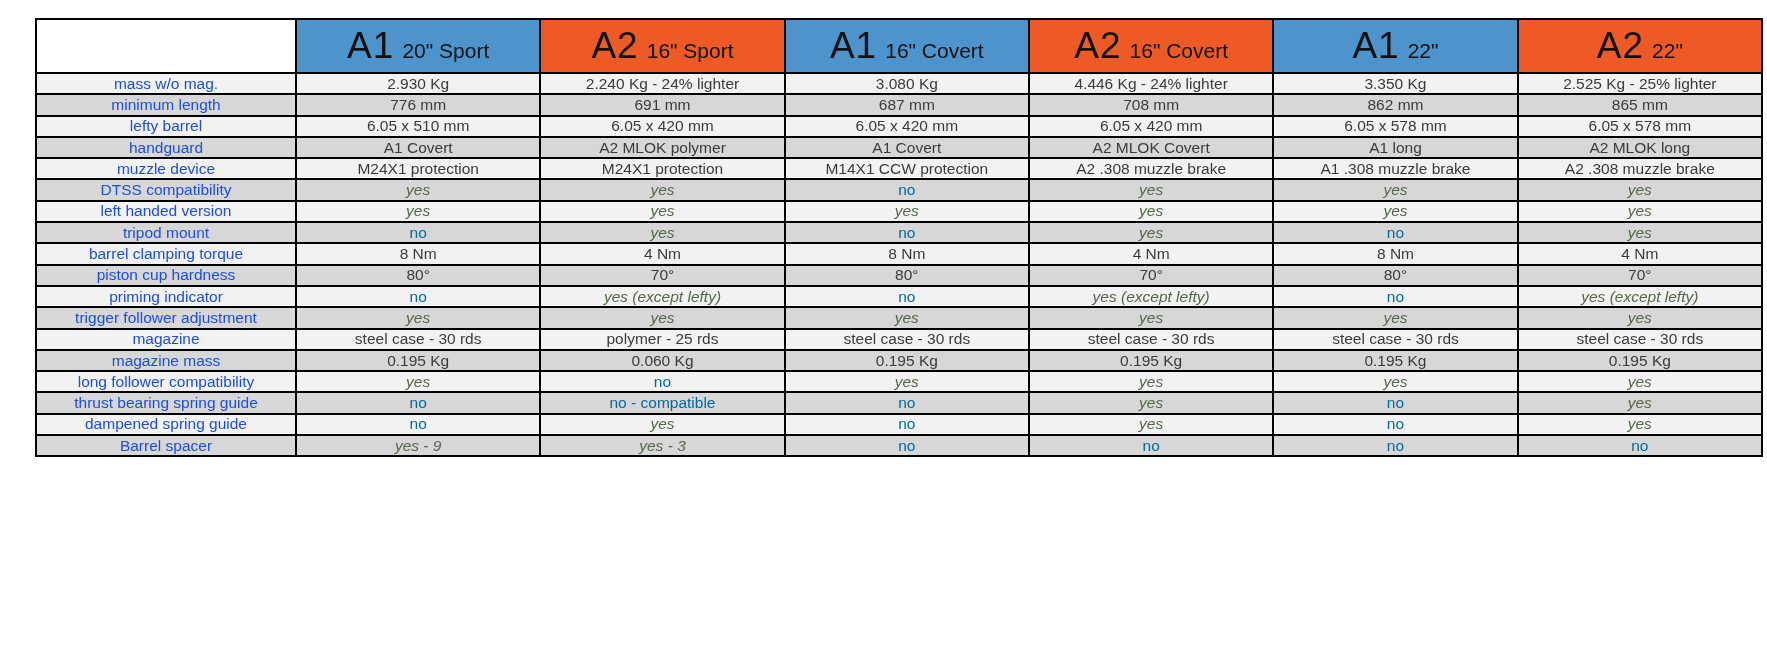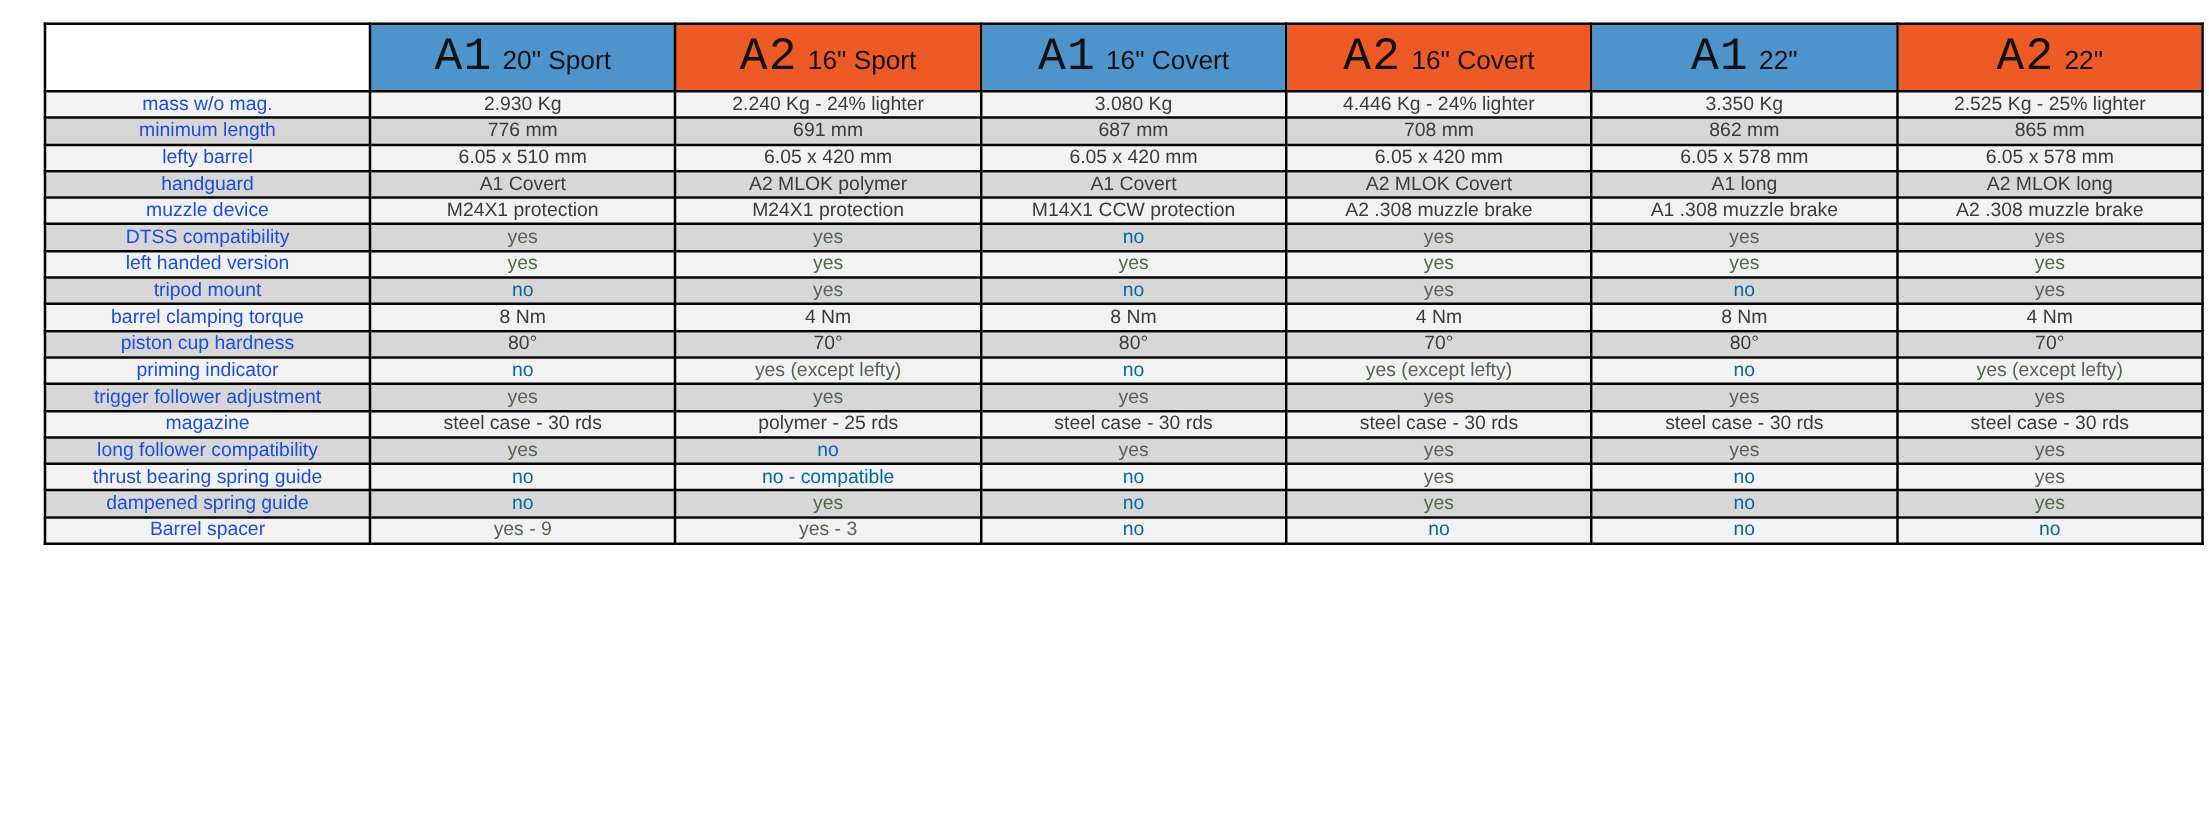--- a/index.html
+++ b/index.html
@@ -33,37 +33,36 @@
   }
   th.model-header {
     height: 52px;
     color: #111111;
     font-weight: normal;
     vertical-align: middle;
   }
   th.model-header .model-name {
     font-size: 37px;
     letter-spacing: 1px;
-    font-family: Liberation Mono, monospace;
   }
   th.model-header .model-variant {
     font-size: 21px;
     margin-left: 8px;
   }
   th.hdr-blue   { background: #4d94cc; }
   th.hdr-orange { background: #ee5a26; }
   tbody td {
     height: 19.3px;
     font-size: 15.5px;
     color: #3b3b3b;
   }
   tbody tr:nth-child(odd)  td { background: #f2f2f2; }
   tbody tr:nth-child(even) td { background: #d7d7d7; }
   td.row-label { color: #1d4ed8; }
-  td.val-yes { color: #53684a; }
+  td.val-yes { color: #53684a; font-style: italic; }
   td.val-no  { color: #0369a1; }
 </style>
 </head>
 <body>
 
 <div id="screen">
   <table class="spec-table">
     <colgroup>
       <col class="label-col">
       <col>
@@ -198,20 +197,29 @@
         <tr>
           <td class="row-label">magazine</td>
           <td>steel case - 30 rds</td>
           <td>polymer - 25 rds</td>
           <td>steel case - 30 rds</td>
           <td>steel case - 30 rds</td>
           <td>steel case - 30 rds</td>
           <td>steel case - 30 rds</td>
         </tr>
         <tr>
+          <td class="row-label">magazine mass</td>
+          <td>0.195 Kg</td>
+          <td>0.060 Kg</td>
+          <td>0.195 Kg</td>
+          <td>0.195 Kg</td>
+          <td>0.195 Kg</td>
+          <td>0.195 Kg</td>
+        </tr>
+        <tr>
           <td class="row-label">long follower compatibility</td>
           <td class="val-yes">yes</td>
           <td class="val-no">no</td>
           <td class="val-yes">yes</td>
           <td class="val-yes">yes</td>
           <td class="val-yes">yes</td>
           <td class="val-yes">yes</td>
         </tr>
         <tr>
           <td class="row-label">thrust bearing spring guide</td>

